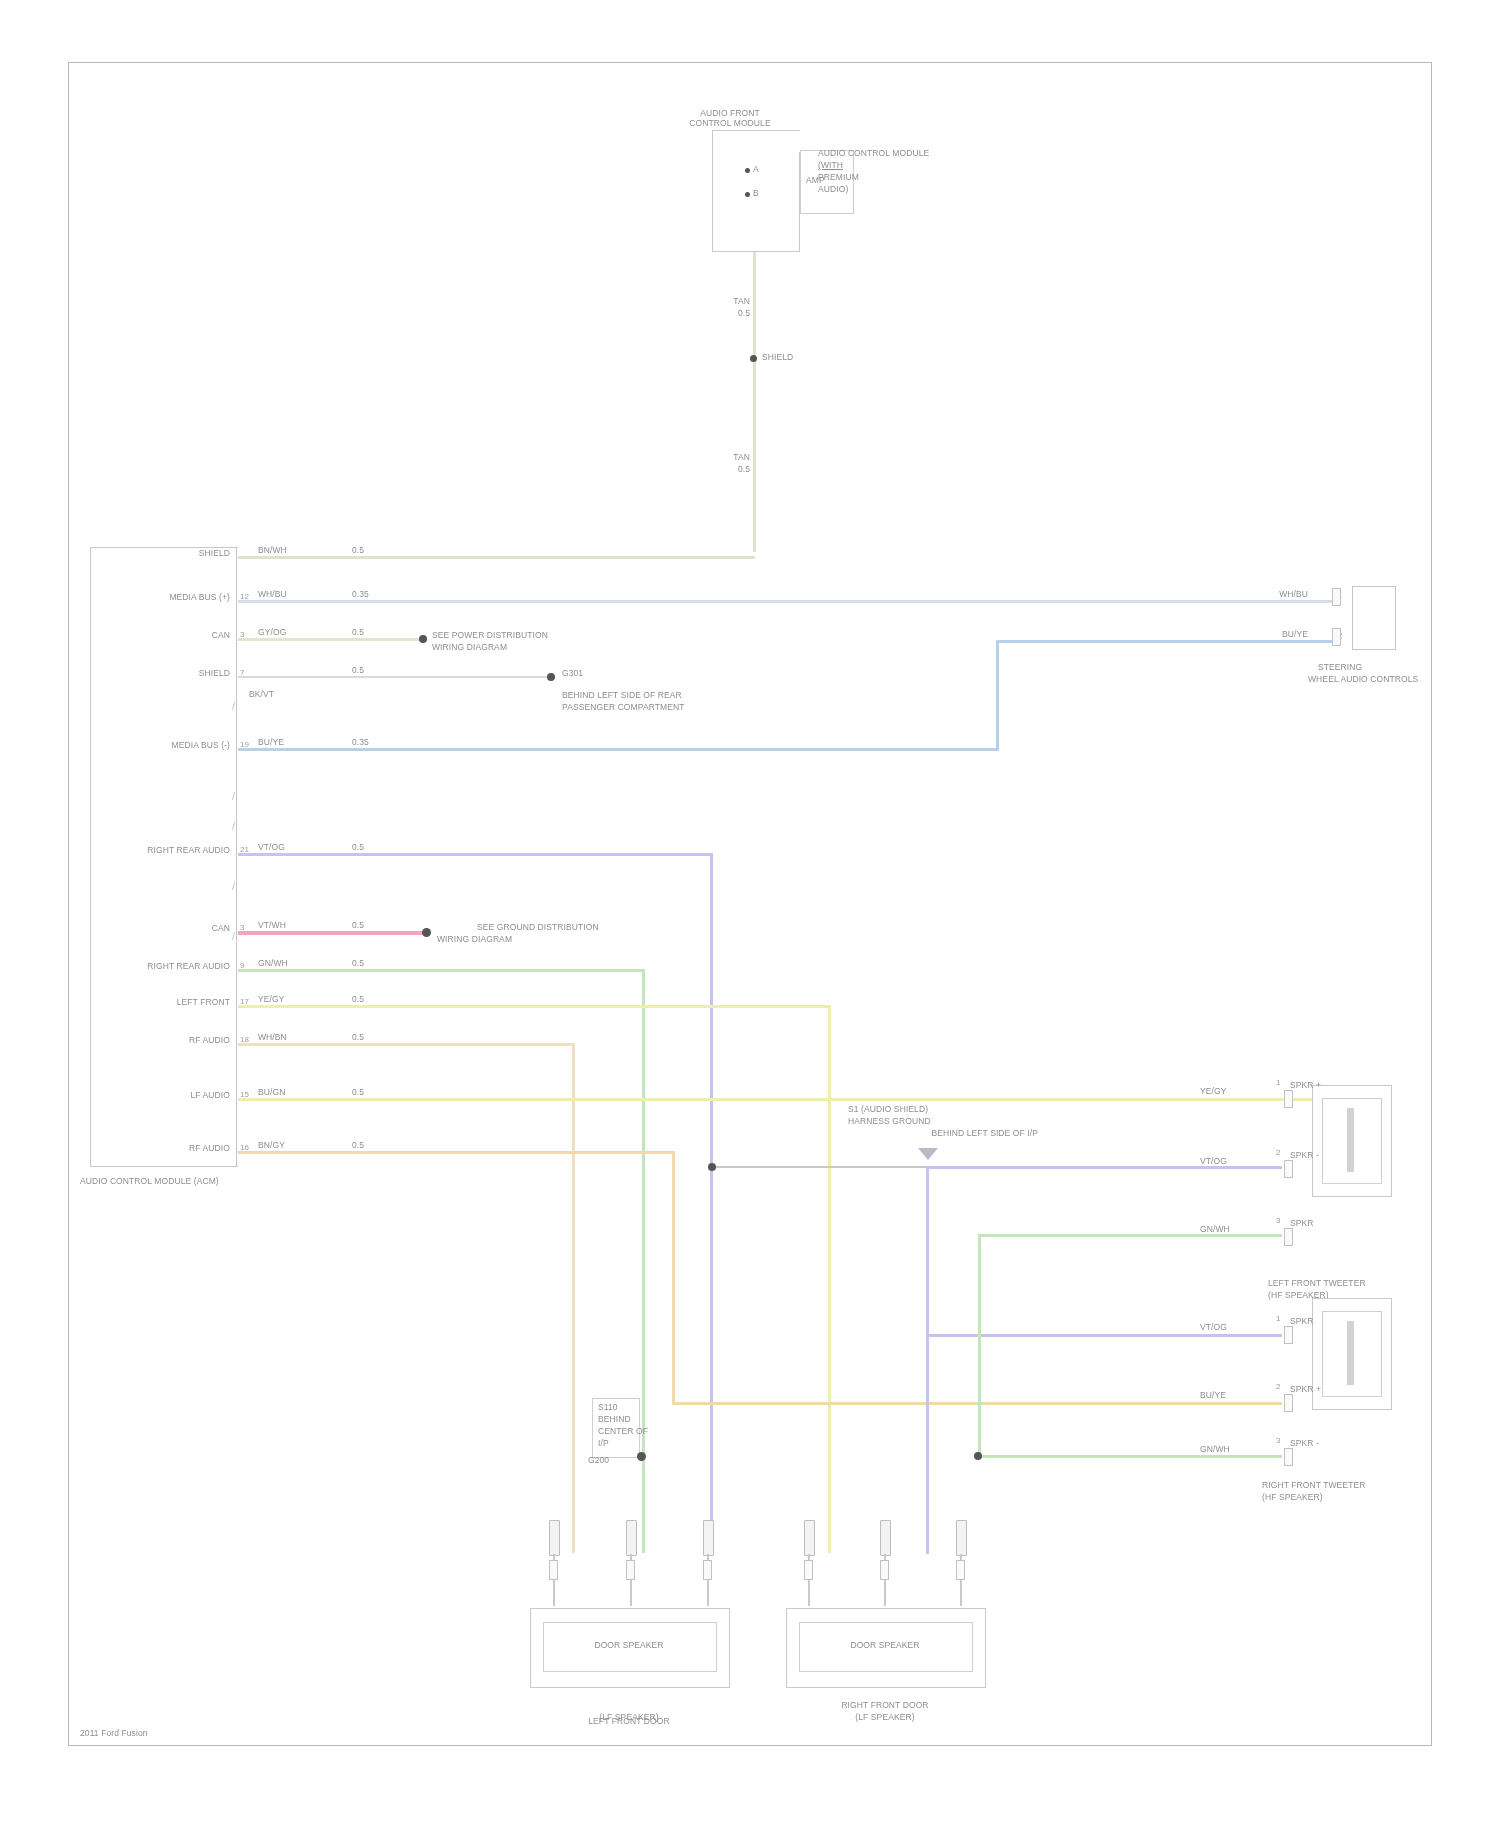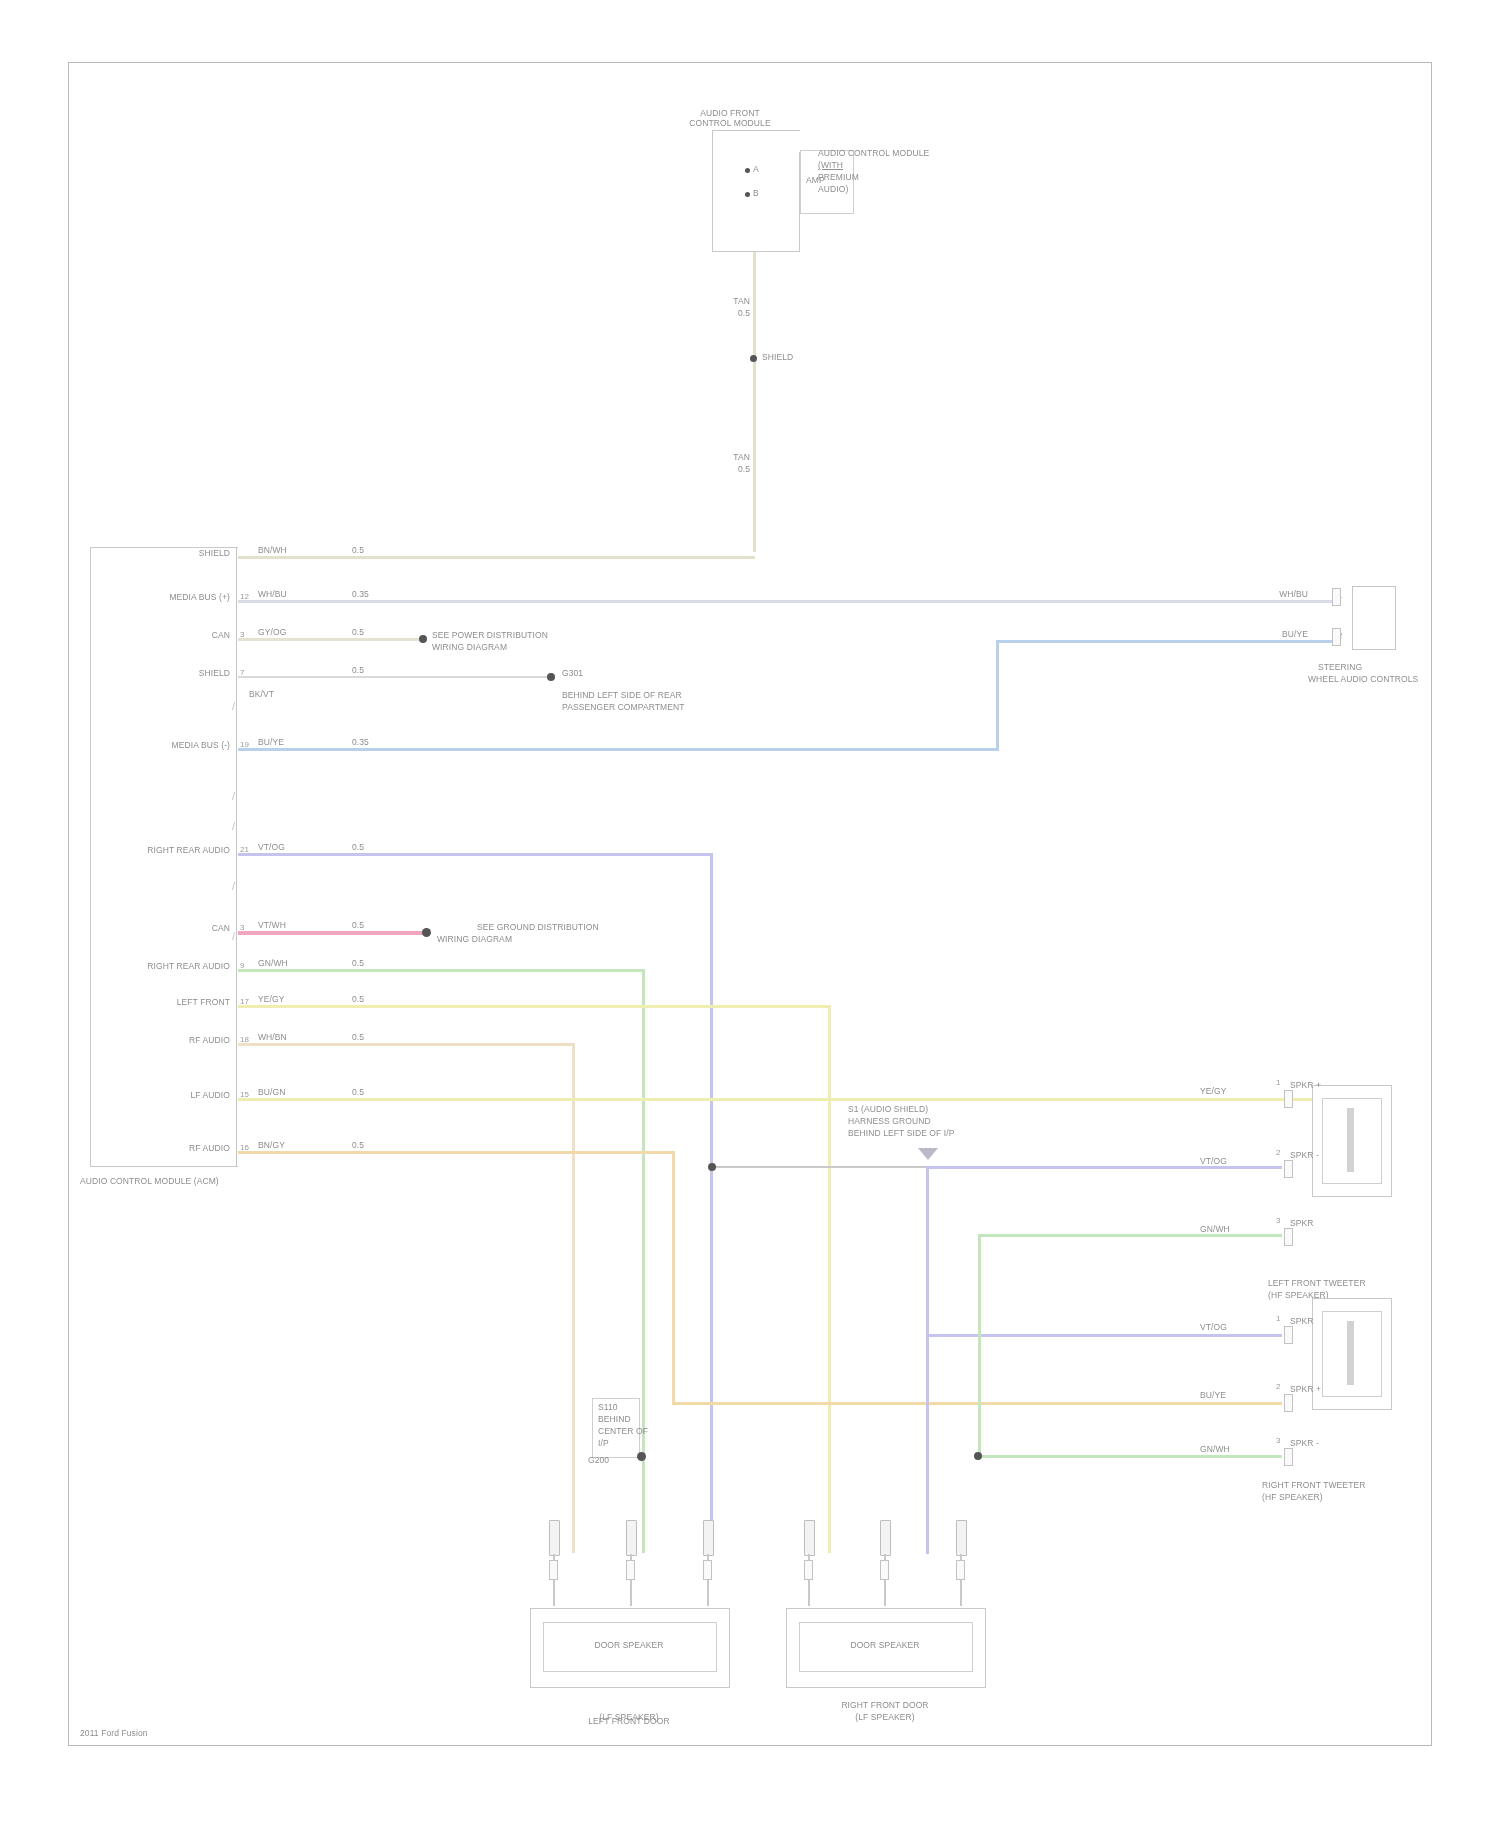--- a/index.html
+++ b/index.html
@@ -184,21 +184,21 @@
 
   <div class="lead" style="left:1352px;top:586px;width:1.4px;height:62px;"></div>
   <div class="box" style="left:1352px;top:586px;width:42px;height:62px;"></div>
   <div class="term2" style="left:1332px;top:588px;height:16px;"></div>
   <div class="term2" style="left:1332px;top:628px;height:16px;"></div>
   <div class="txt" style="left:1318px;top:662px;width:120px;">STEERING</div>
   <div class="txt" style="left:1308px;top:674px;width:130px;">WHEEL AUDIO CONTROLS</div>
 
   <div class="txt" style="left:848px;top:1104px;width:190px;">S1 (AUDIO SHIELD)</div>
   <div class="txt" style="left:848px;top:1116px;width:190px;">HARNESS GROUND</div>
-  <div class="txt" style="left:848px;top:1128px;width:190px;">BEHIND LEFT SIDE OF I/P</div>
+  <div class="txt" style="left:848px;top:1128px;width:190px;text-align:right;">BEHIND LEFT SIDE OF I/P</div>
   <div class="tri" style="left:918px;top:1148px;"></div>
 
   <div class="lead" style="left:712px;top:1166px;width:248px;height:1.6px;"></div>
   <div class="dot" style="left:708px;top:1163px;width:8px;height:8px;"></div>
   <div class="wire" style="left:926px;top:1166px;width:3px;height:388px;background:#c5c3ef;"></div>
 
   <div class="wire" style="left:926px;top:1166px;width:356px;height:3px;background:#c5c3ef;"></div>
 
   <div class="wire" style="left:926px;top:1166px;width:3px;height:170px;background:#c5c3ef;"></div>
   <div class="wire" style="left:926px;top:1334px;width:356px;height:3px;background:#c5c3ef;"></div>

